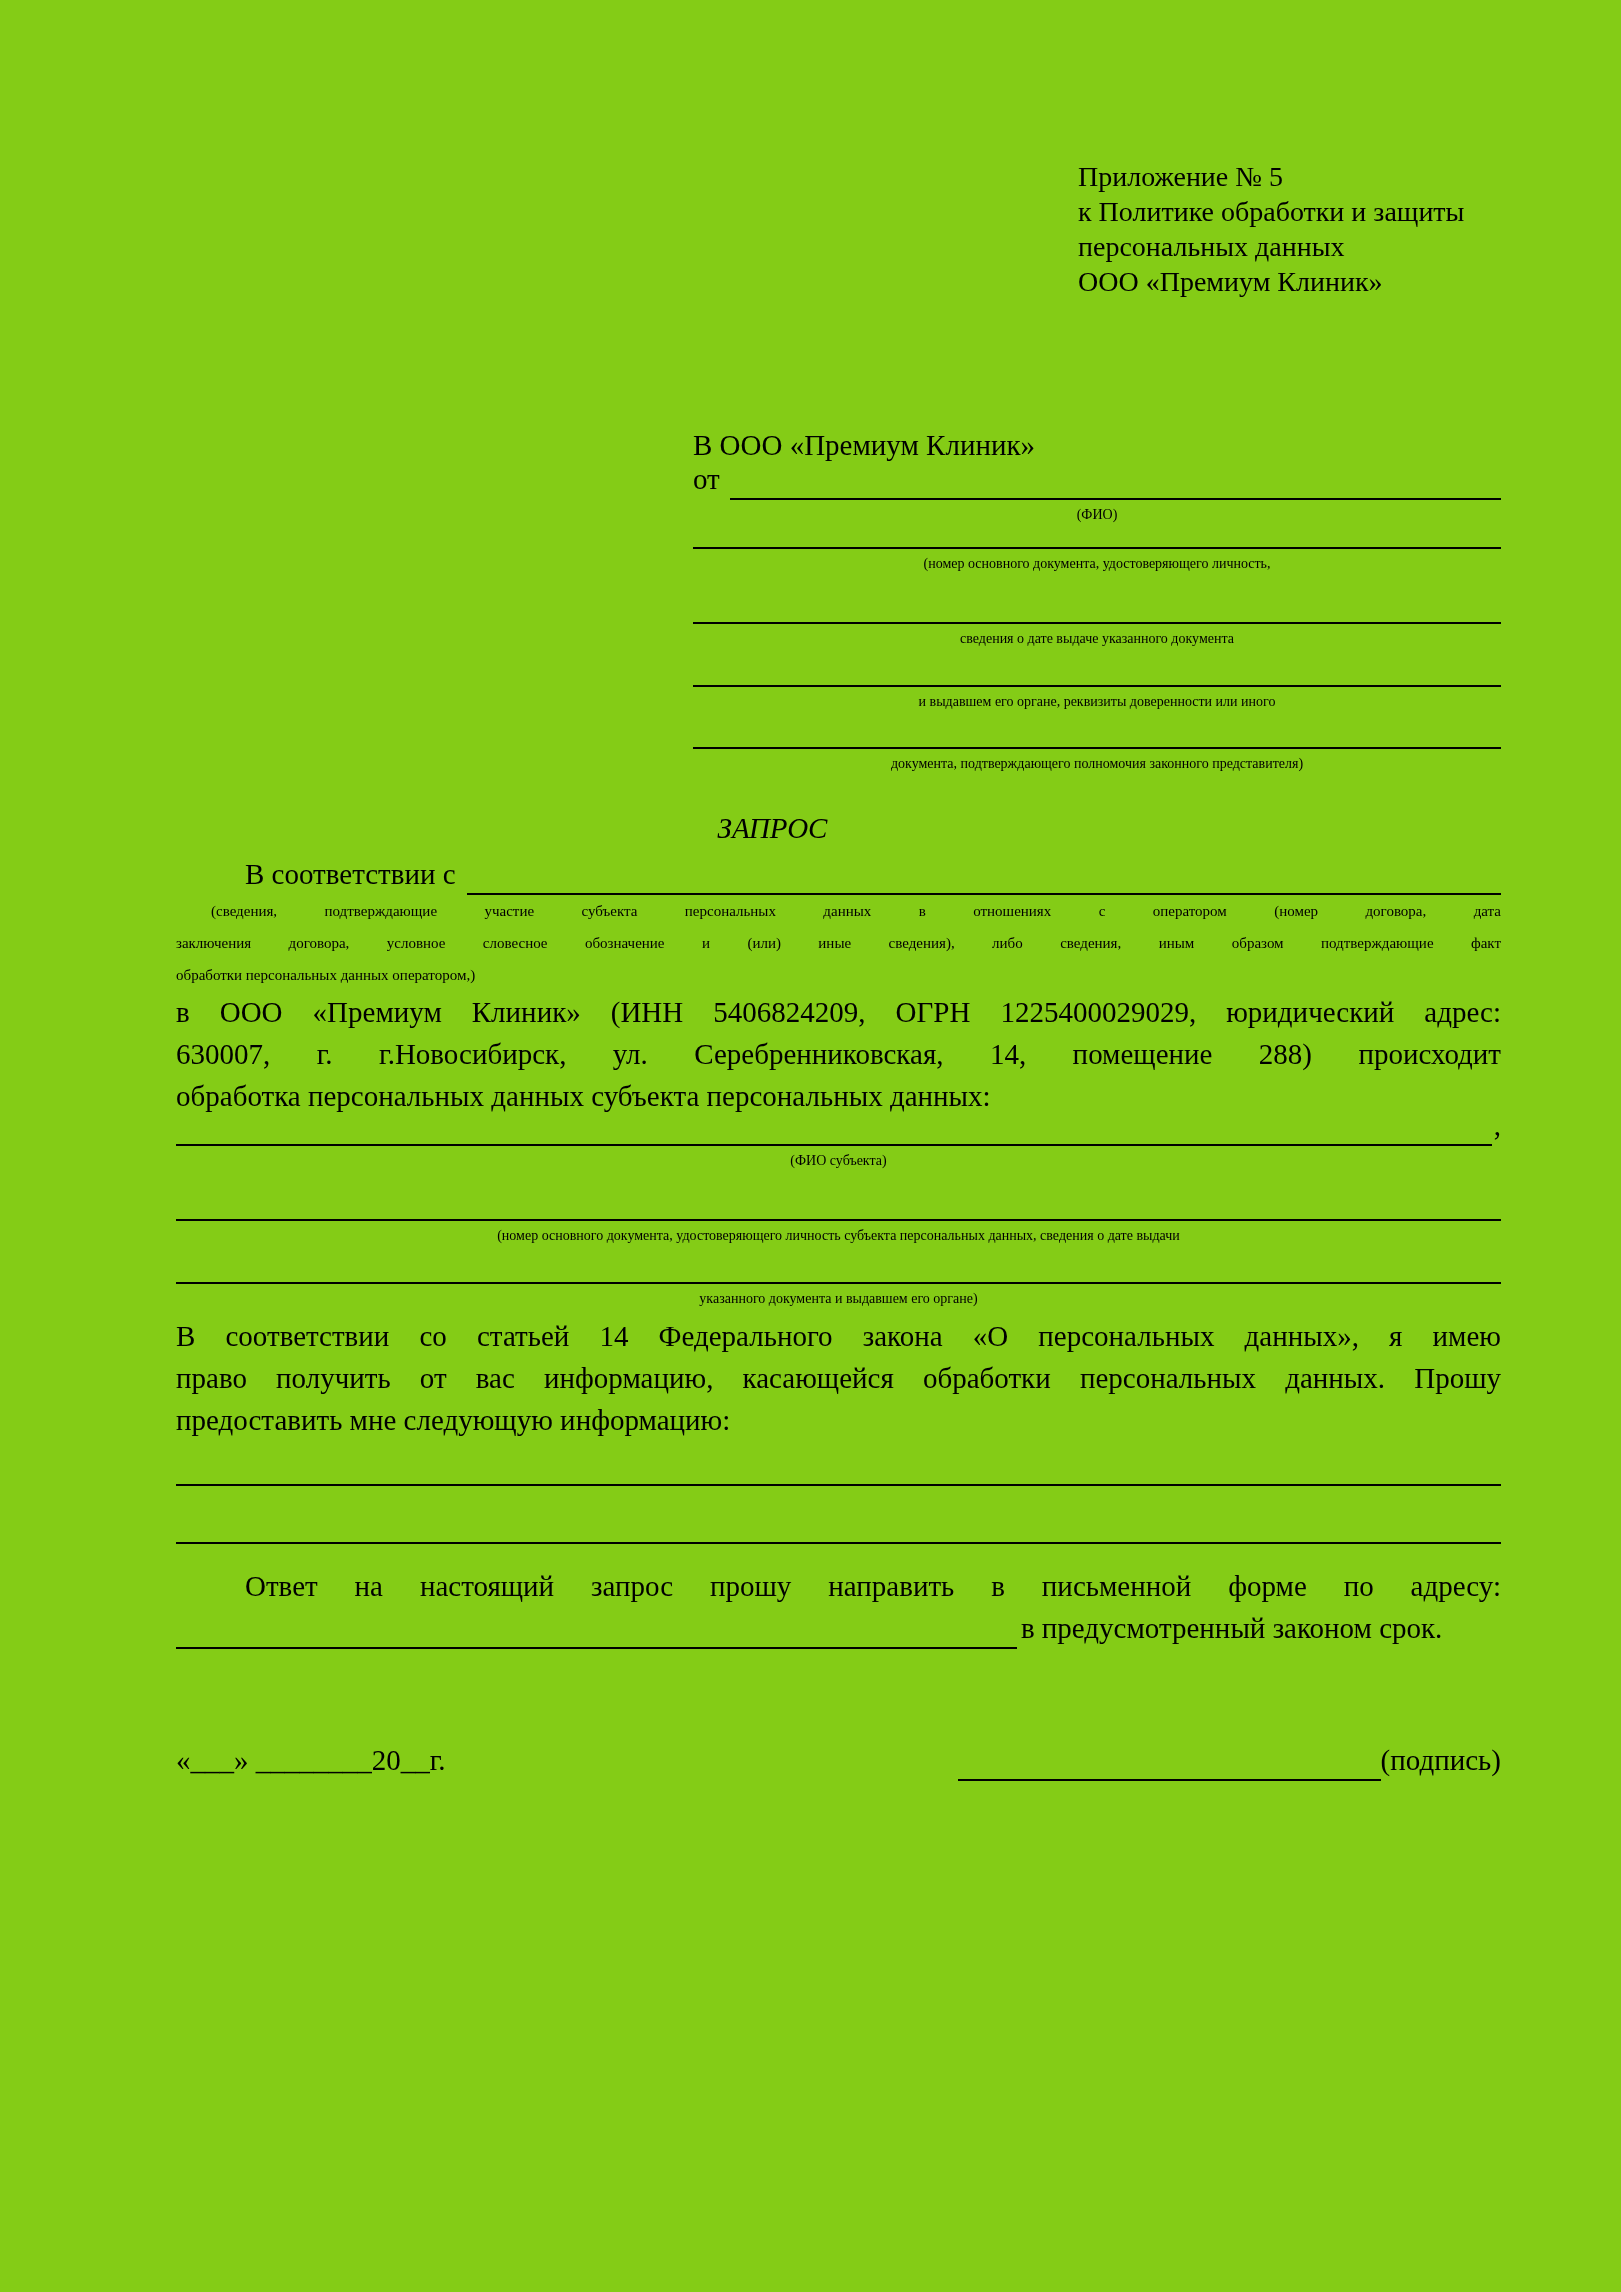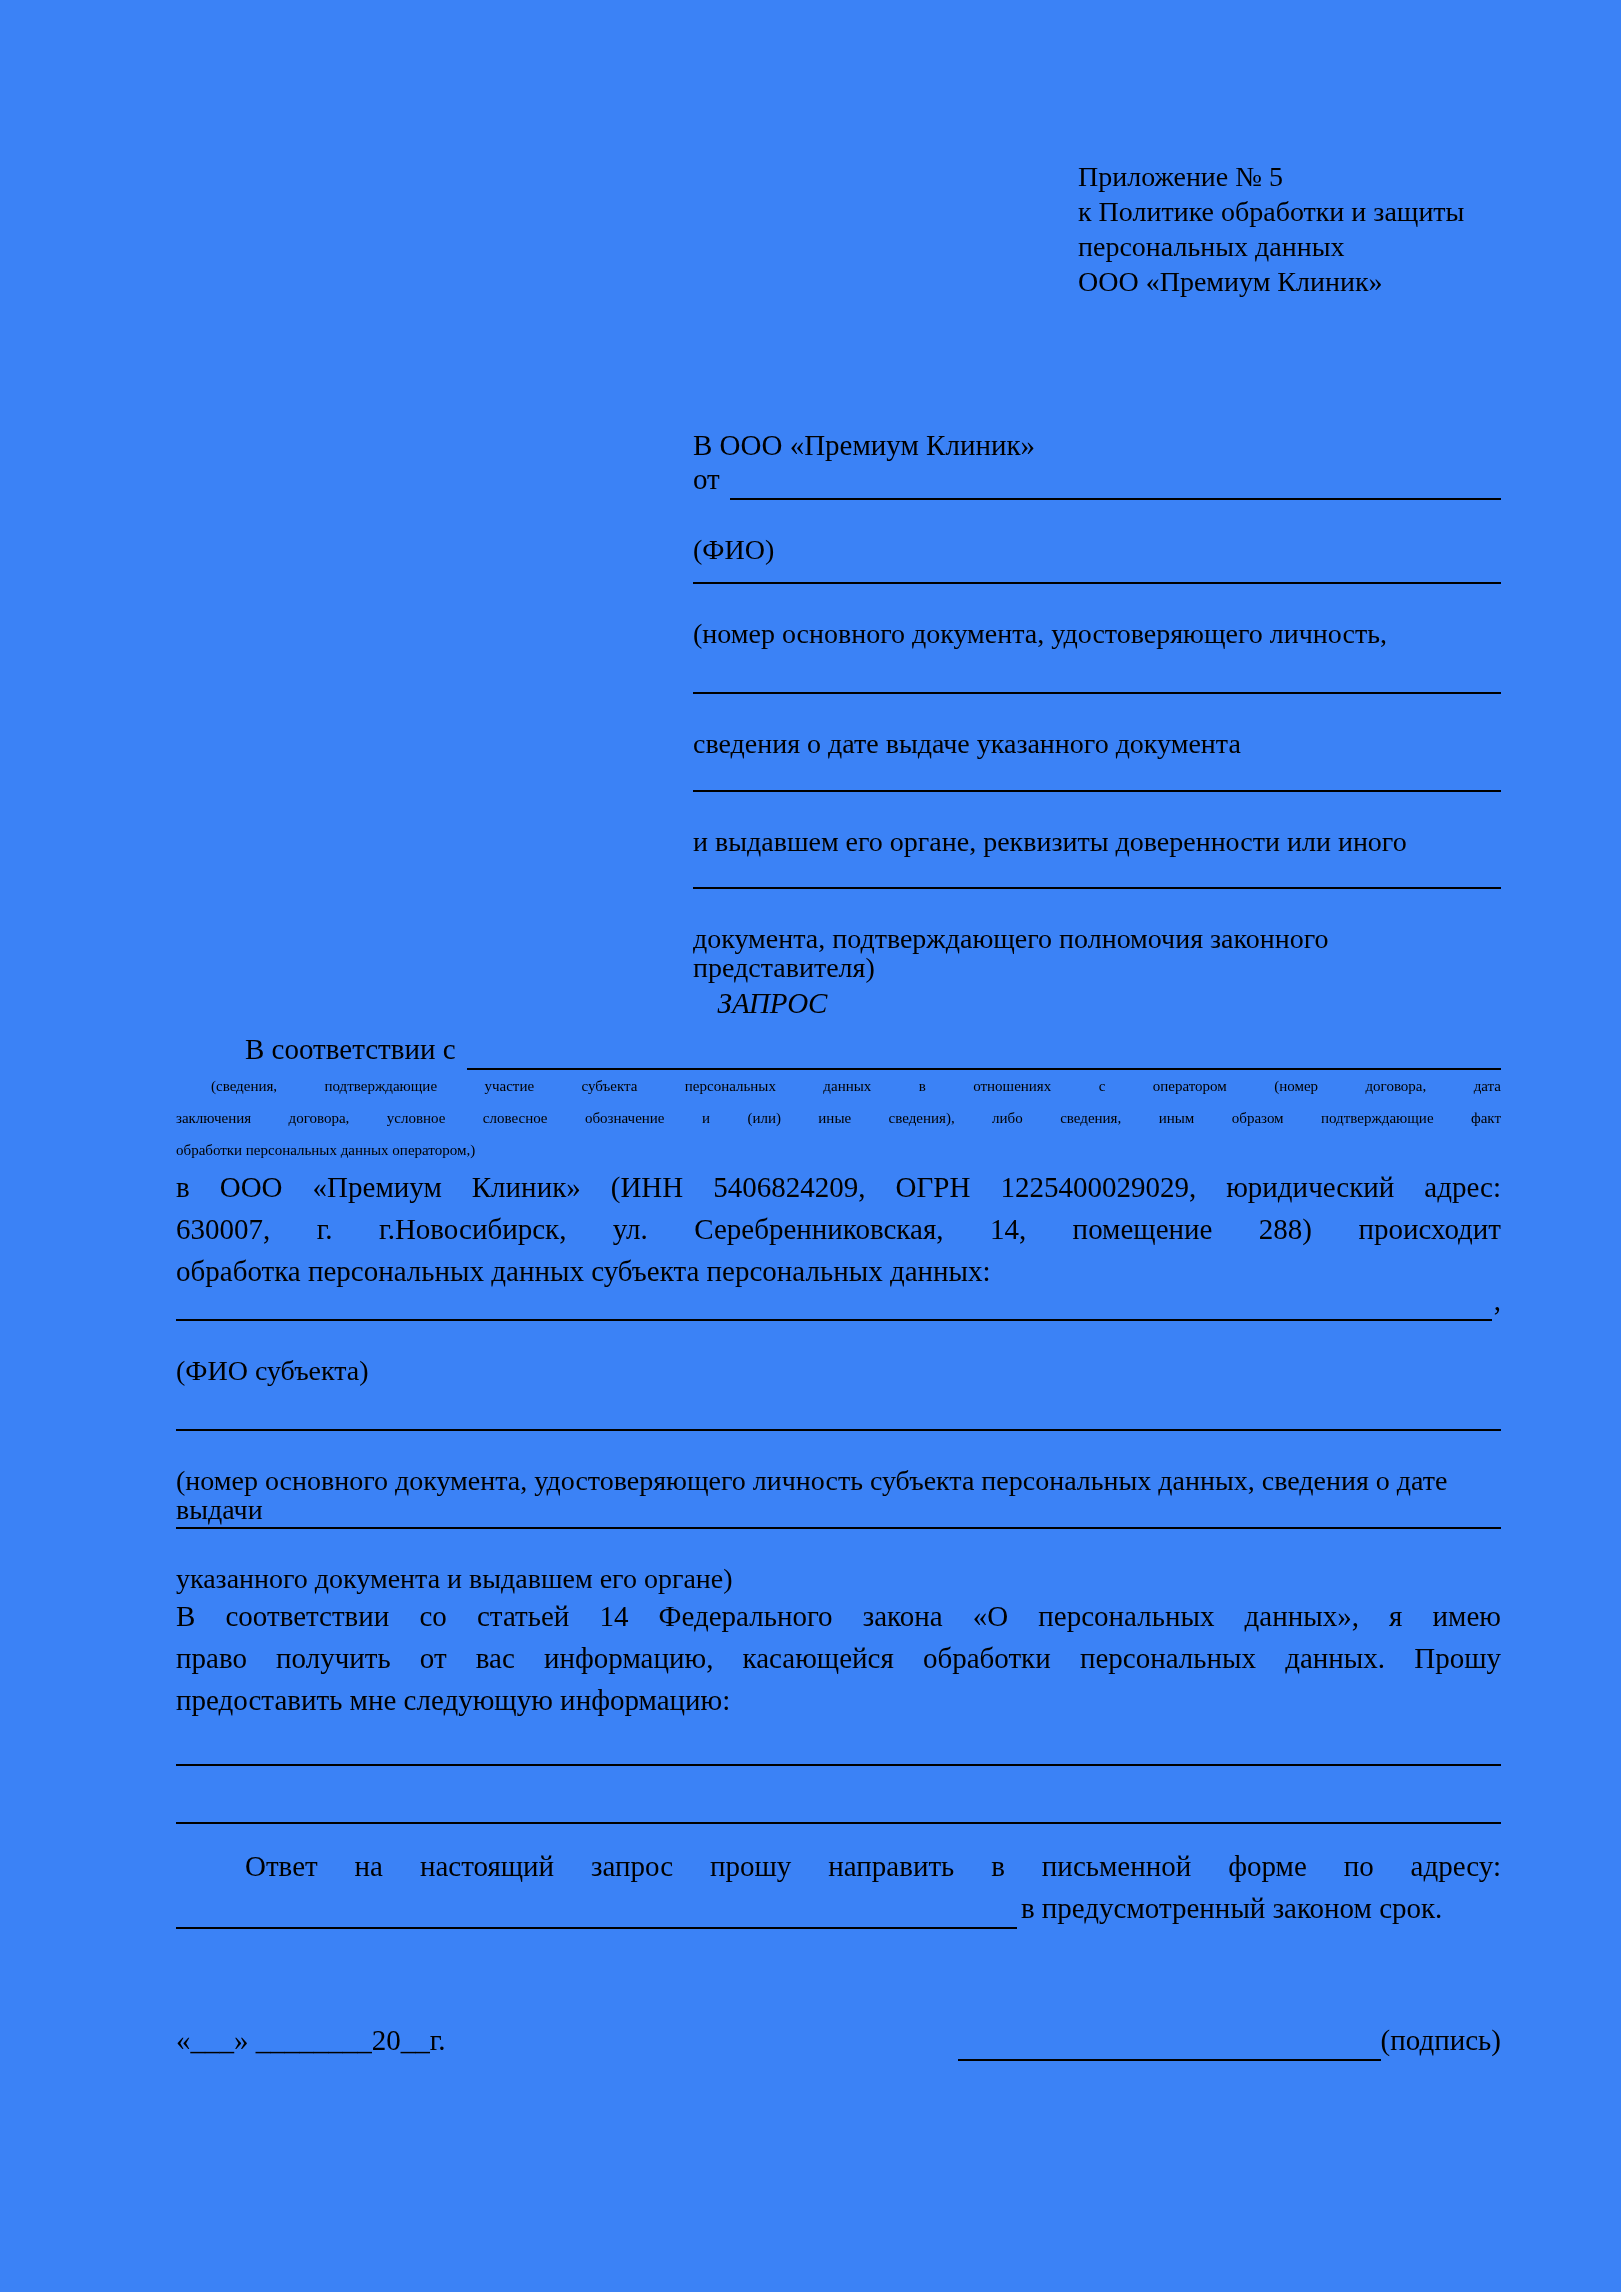--- a/index.html
+++ b/index.html
@@ -1,20 +1,20 @@
 <!DOCTYPE html>
 <html lang="ru"><head>
 <meta charset="utf-8">
 <style>
   html, body { margin: 0; padding: 0; background: #ffffff; }
   .page {
     position: relative;
     width: 1621px;
     height: 2293px;
-    background: #3b82f6;
+    background: #84cc16;
     color: #000000;
     font-family: "Liberation Serif", "DejaVu Serif", serif;
     font-size: 29px;
     line-height: 42px;
     box-sizing: border-box;
     padding: 159px 120px 0 176px;
     overflow: hidden;
   }
 
   
@@ -28,21 +28,21 @@
     line-height: 44px;
     text-align: center;
   }
 
   
   .addressee { margin: 125px 0 0 517px; }
   .addr-to   { height: 43px; }
   .from-row  { display: flex; align-items: flex-end; height: 33px; }
   .from-row .lbl { padding-right: 9.8px; }
   .fill-line { flex: 1 1 auto; border-bottom: 2px solid #000; }
-  .caption   { font-size: 28px; line-height: 29px; height: 29px; text-align: left; margin-top: 35px; }
+  .caption   { font-size: 14px; line-height: 29px; height: 29px; text-align: center; }
   .blank-row { border-bottom: 2px solid #000; }
   .h18 { height: 17.6px; } .h45 { height: 44px; } .h33 { height: 32px; } .h32 { height: 31px; }
 
   
   .request-heading { margin-top: 29px; margin-right: 132px; height: 43px; text-align: center; font-style: italic; }
 
   
   .accordance-row { display: flex; align-items: flex-end; height: 45px; }
   .accordance-row .lbl { padding-left: 69px; padding-right: 11.8px; white-space: nowrap; }
 

